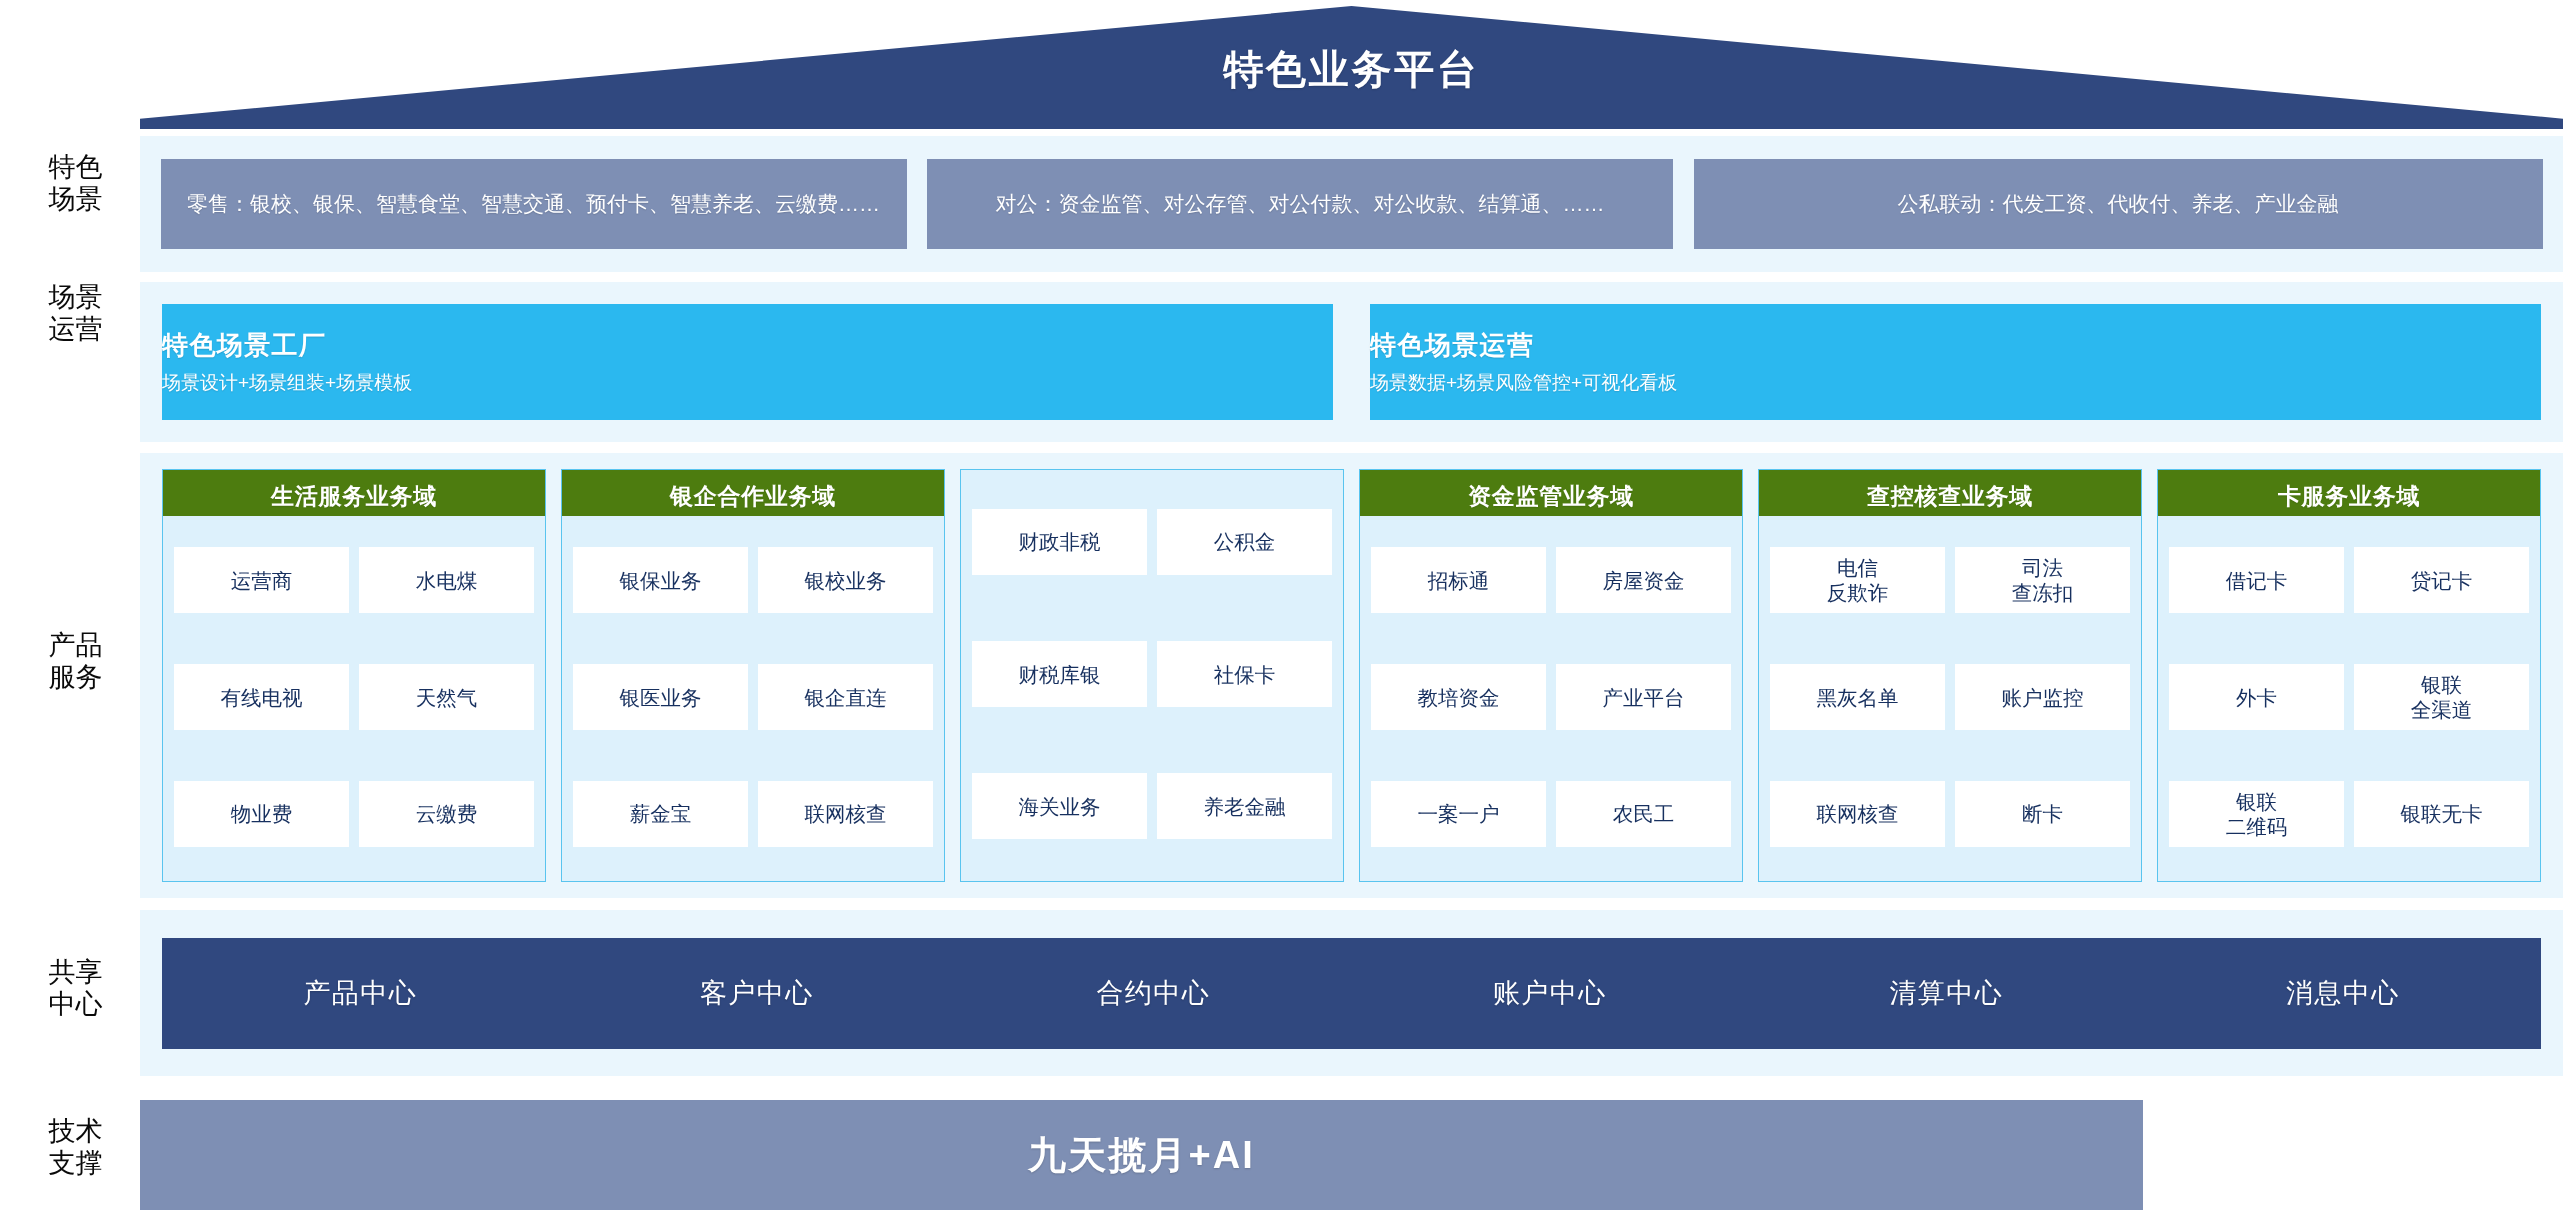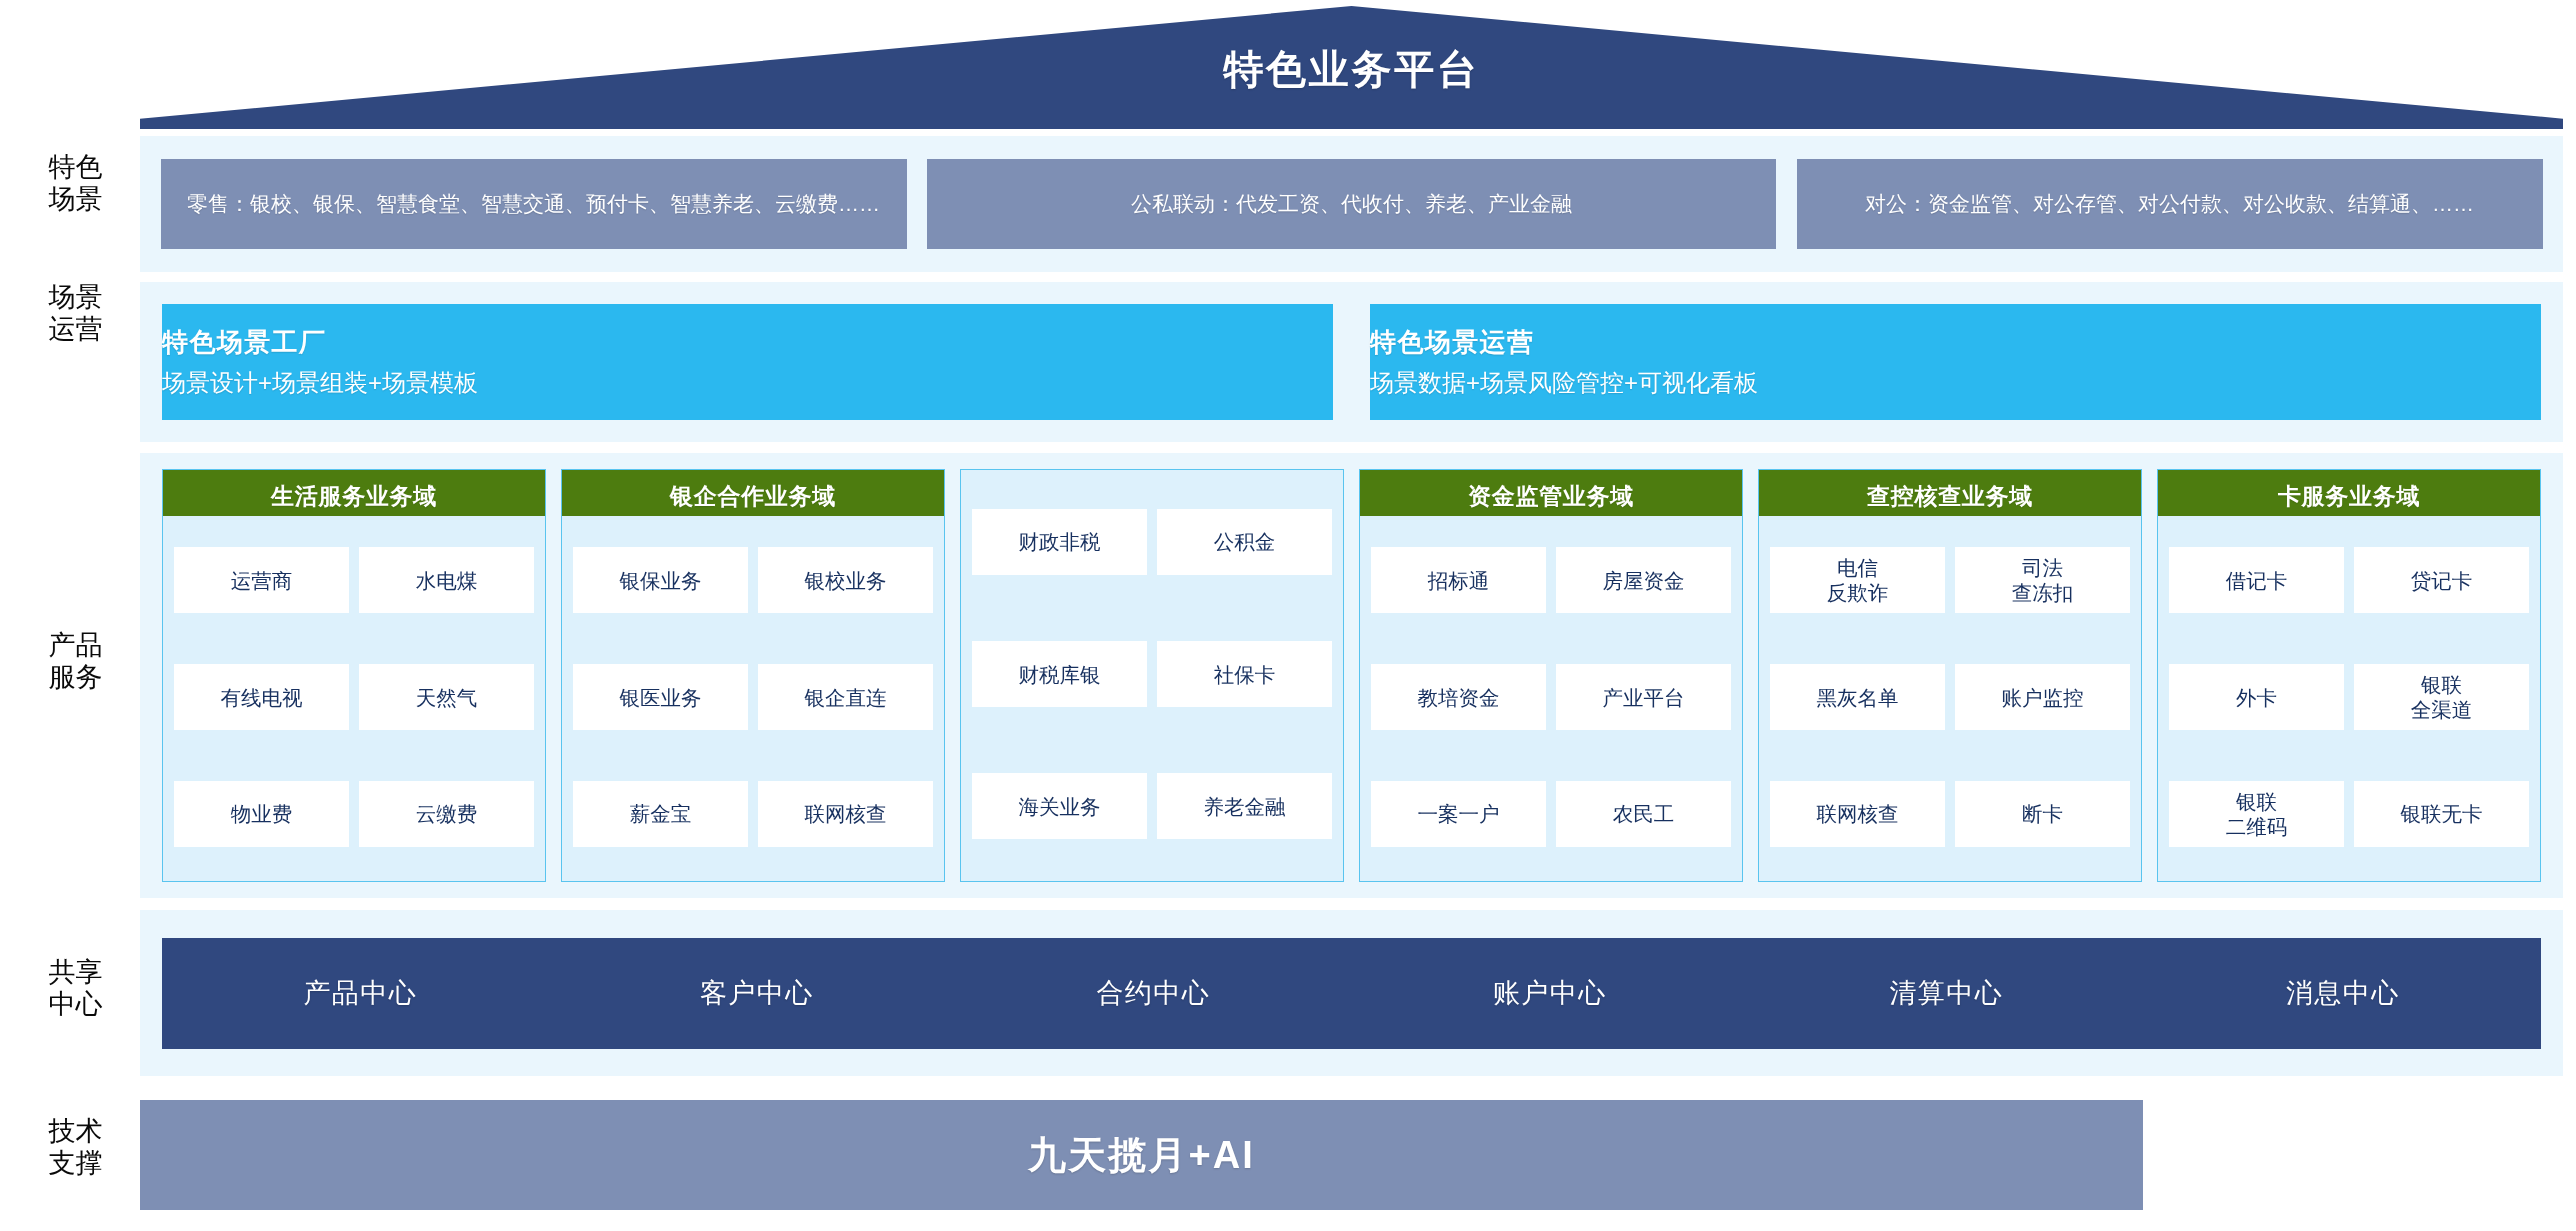--- a/index.html
+++ b/index.html
@@ -52,21 +52,21 @@
   
   .ops-row { position: absolute; left: 0; top: 0; width: 100%; height: 100%;
              display: flex; align-items: center; padding: 0 22px; gap: 37px; }
   .ops-box {
     flex: 1 1 0; background: #2bb8ef; color: #fff;
     height: 116px; display: flex; flex-direction: column;
     align-items: flex-start; justify-content: center; gap: 6.8px;
     text-shadow: 0 0.7px 1.4px rgba(0,0,0,0.13);
   }
   .ops-title { font-size: 26px; font-weight: bold; letter-spacing: 1.4px; }
-  .ops-sub { font-size: 24px; }
+  .ops-sub { font-size: 19px; }
 
   
   .prod-row { position: absolute; left: 0; top: 0; width: 100%; height: 100%;
               display: flex; align-items: stretch; padding: 16.4px 22px 16.4px 22px; gap: 15px; }
   .domain {
     flex: 1 1 0; display: flex; flex-direction: column;
     border: 1.4px solid #59c4ef; background: #ddf1fc;
   }
   .domain-head {
     background: #4d7c0f; color: #fff; text-align: center;
@@ -124,22 +124,22 @@
   <div class="rowlabel" style="top:630px">产品
 服务</div>
   <div class="rowlabel" style="top:957px">共享
 中心</div>
   <div class="rowlabel" style="top:1116px">技术
 支撑</div>
 
   <div class="band" style="top:136px; height:136px">
     <div class="scn-row">
       <div class="scn-box b1">零售：银校、银保、智慧食堂、智慧交通、预付卡、智慧养老、云缴费……</div>
+      <div class="scn-box b2">对公：资金监管、对公存管、对公付款、对公收款、结算通、……</div>
       <div class="scn-box b3">公私联动：代发工资、代收付、养老、产业金融</div>
-      <div class="scn-box b2">对公：资金监管、对公存管、对公付款、对公收款、结算通、……</div>
     </div>
   </div>
 
   <div class="band" style="top:282px; height:160px">
     <div class="ops-row">
       <div class="ops-box">
         <div class="ops-title">特色场景工厂</div>
         <div class="ops-sub">场景设计+场景组装+场景模板</div>
       </div>
       <div class="ops-box">

